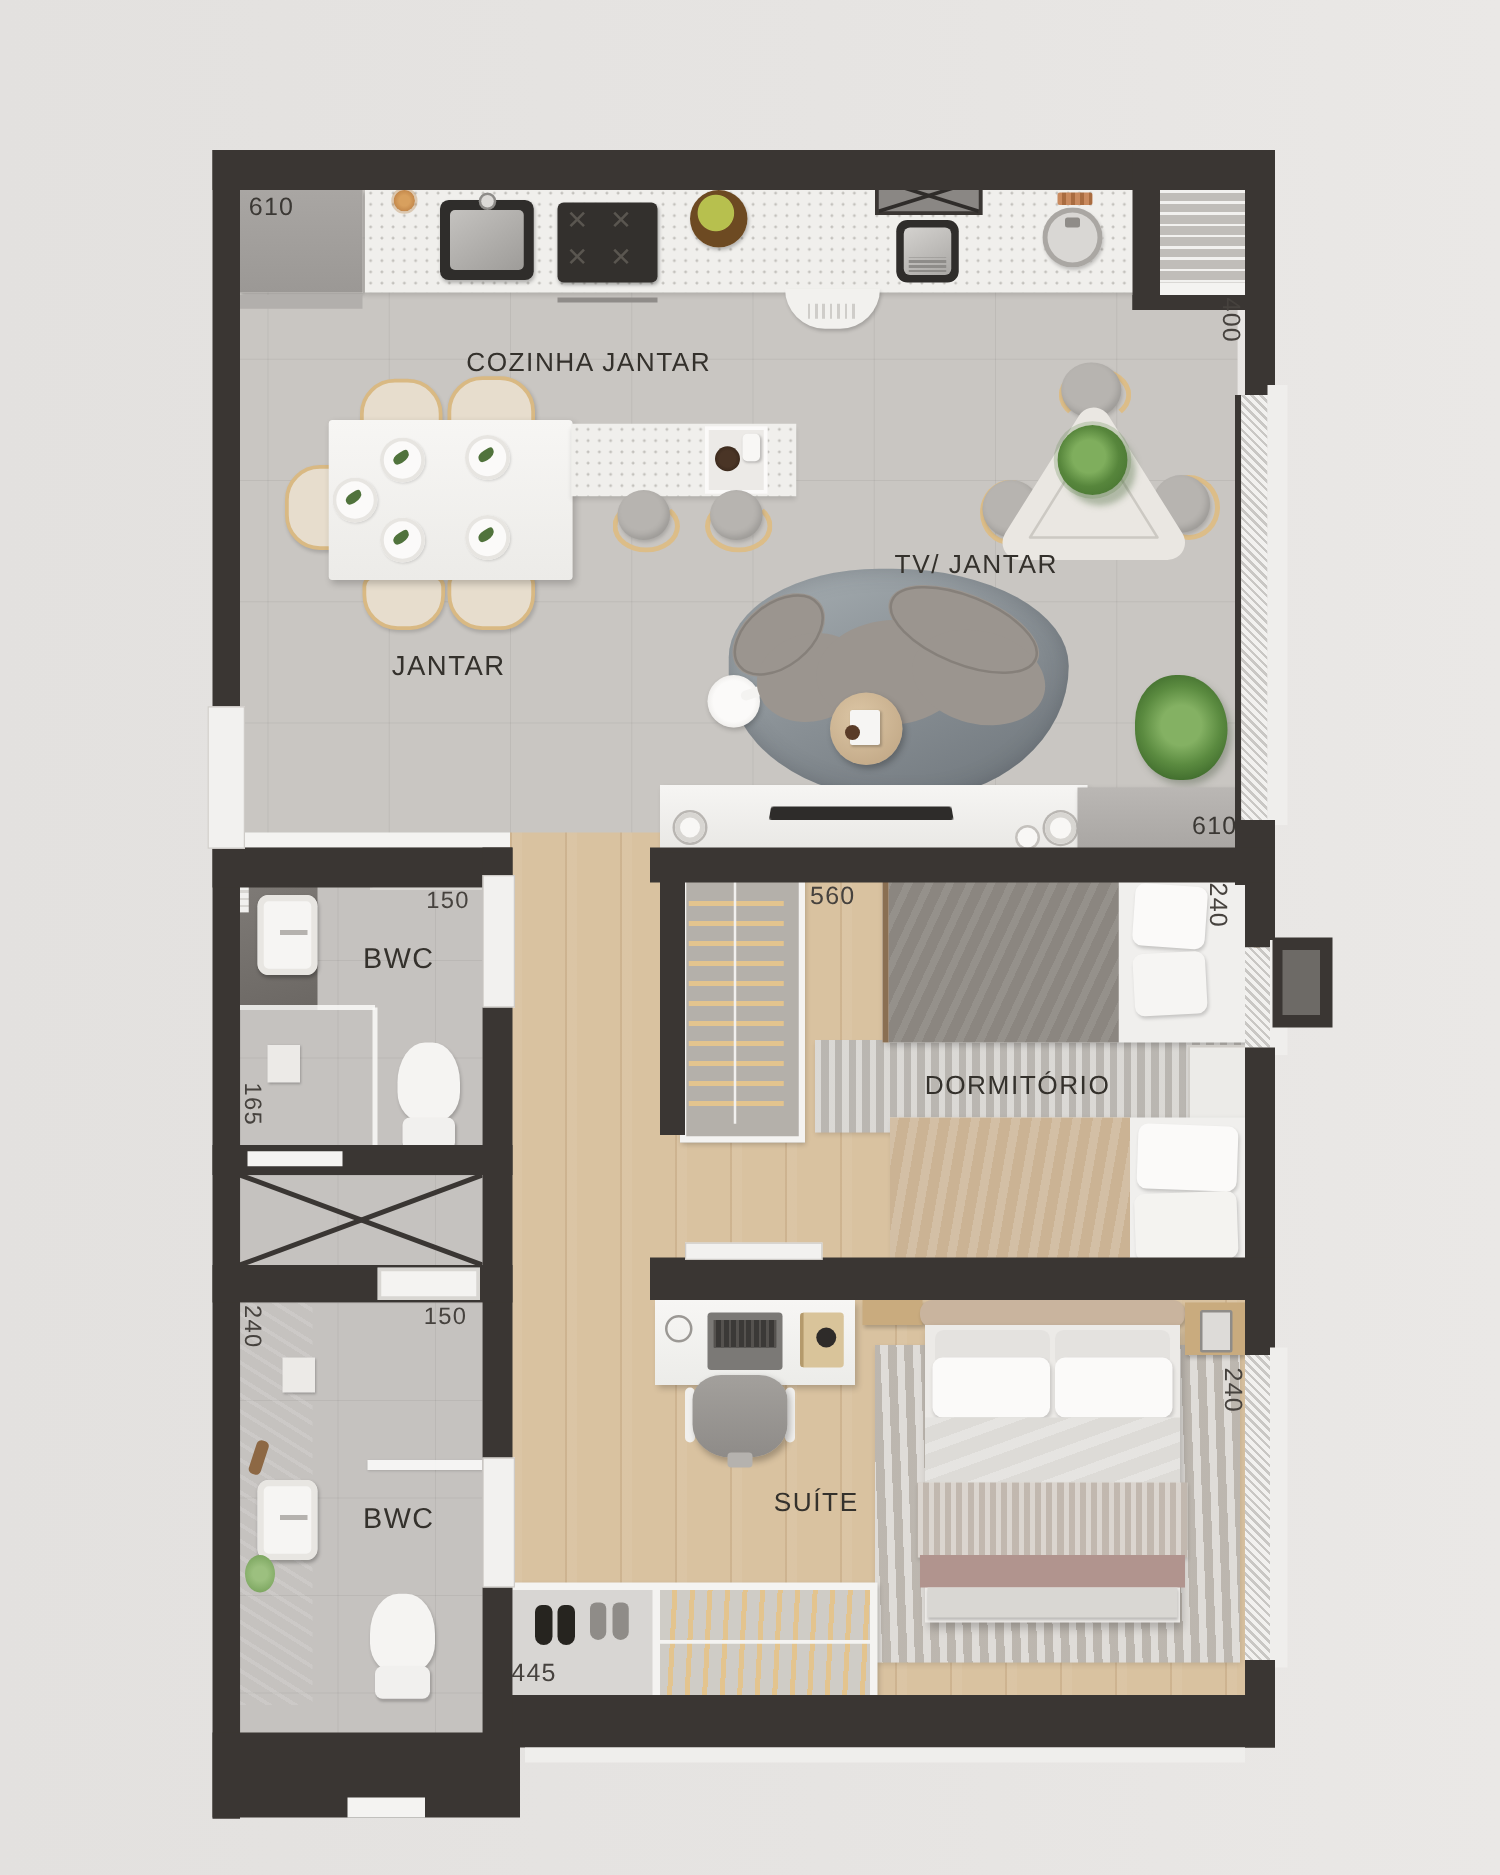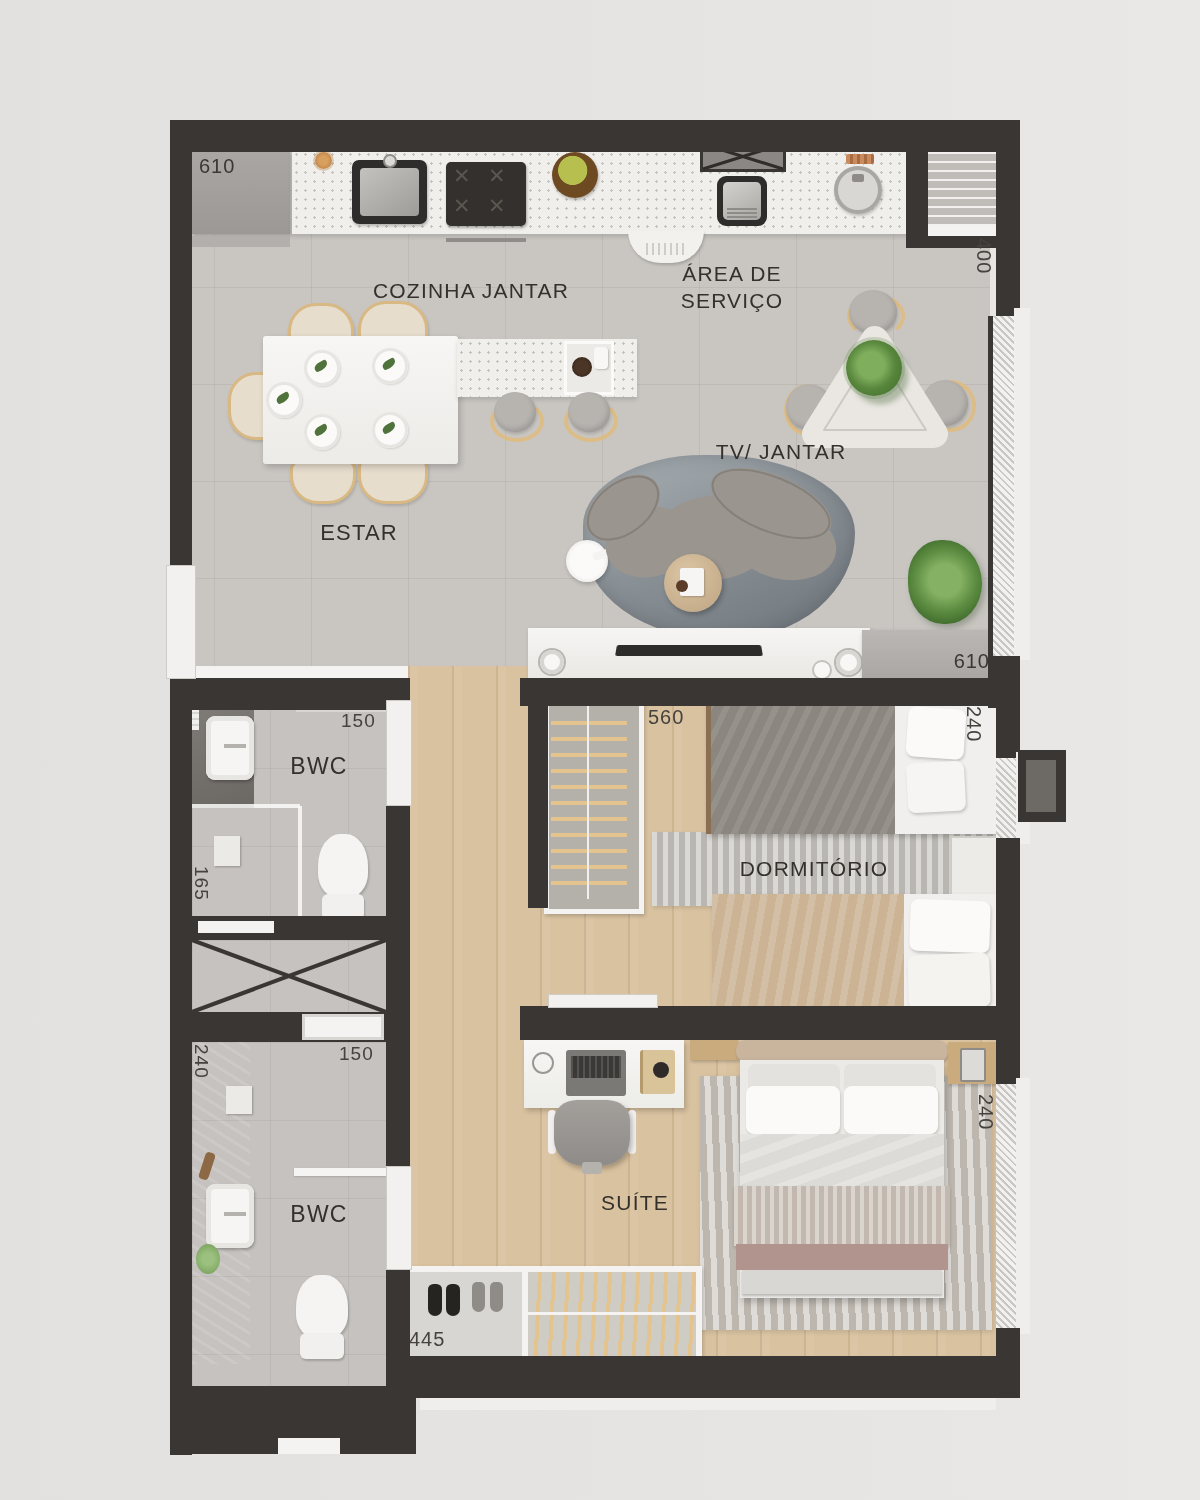--- a/index.html
+++ b/index.html
@@ -301,30 +301,26 @@
   <div class="wall" style="left:520px;top:678px;width:500px;height:28px;"></div>
   <div class="wall" style="left:528px;top:682px;width:20px;height:226px;"></div>
   <div class="wall" style="left:520px;top:1006px;width:500px;height:34px;"></div>
   <div class="door" style="left:548px;top:994px;width:108px;height:12px;"></div>
 
   <div class="door" style="left:166px;top:565px;width:28px;height:112px;"></div>
   <div class="door" style="left:386px;top:700px;width:24px;height:104px;"></div>
   <div class="door" style="left:386px;top:1166px;width:24px;height:102px;"></div>
 
   <div class="label" style="left:340px;top:279px;width:262px;">COZINHA JANTAR</div>
-  <div class="label" style="left:655px;top:260px;width:154px;line-height:27px;">
-    <div>ÁREA DE</div>
-    <div>SERVIÇO</div>
-  </div>
-  <div class="label" style="left:296px;top:520px;width:126px;font-size:22px;">ESTAR</div>
+  <div class="label" style="left:296px;top:520px;width:126px;font-size:22px;">JANTAR</div>
   <div class="label" style="left:714px;top:440px;width:134px;">TV/ JANTAR</div>
   <div class="label" style="left:276px;top:753px;width:86px;font-size:23px;">BWC</div>
   <div class="label" style="left:276px;top:1201px;width:86px;font-size:23px;">BWC</div>
   <div class="label" style="left:728px;top:857px;width:172px;">DORMITÓRIO</div>
-  <div class="label" style="left:588px;top:1191px;width:94px;">SUÍTE</div>
+  <div class="label" style="left:606px;top:1191px;width:94px;">SUÍTE</div>
 
   <div class="dim" style="left:199px;top:155px;color:#3b3834;">610</div>
   <div class="dim vdim" style="left:972px;top:238px;">400</div>
   <div class="dim" style="left:341px;top:710px;font-size:19px;">150</div>
   <div class="dim vdim" style="left:190px;top:866px;font-size:19px;">165</div>
   <div class="dim" style="left:339px;top:1043px;font-size:19px;">150</div>
   <div class="dim vdim" style="left:190px;top:1044px;font-size:19px;">240</div>
   <div class="dim" style="left:920px;top:650px;width:70px;text-align:right;color:#3b3834;">610</div>
   <div class="dim" style="left:648px;top:706px;">560</div>
   <div class="dim vdim" style="left:962px;top:706px;">240</div>

